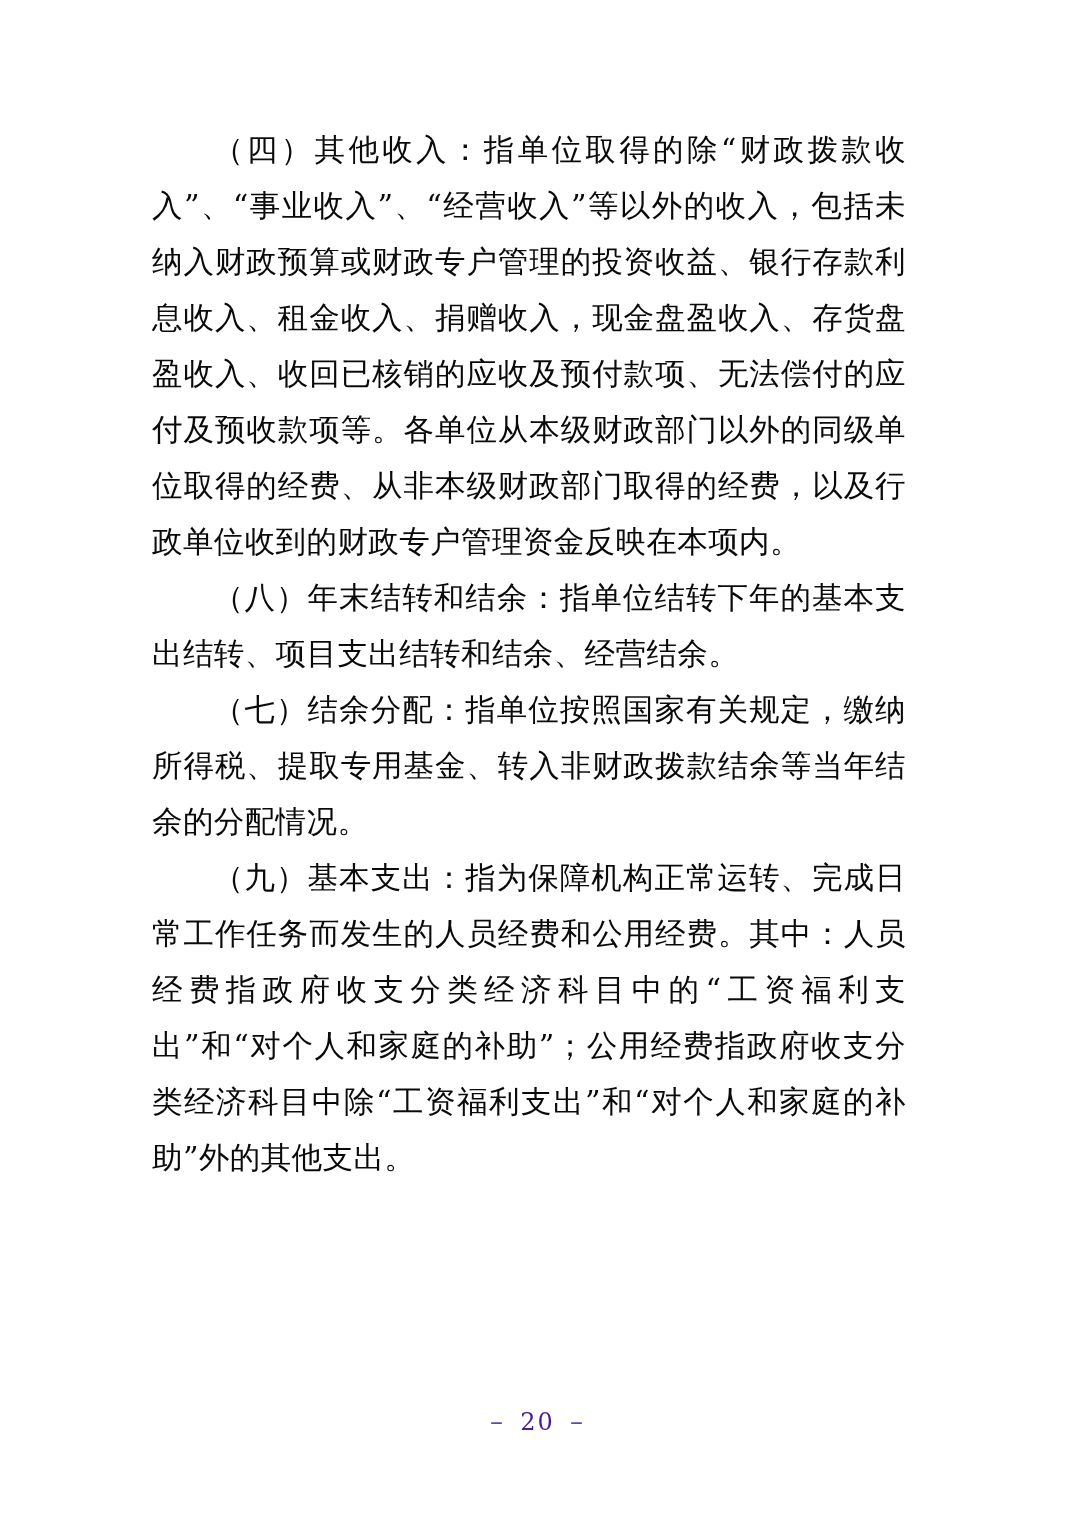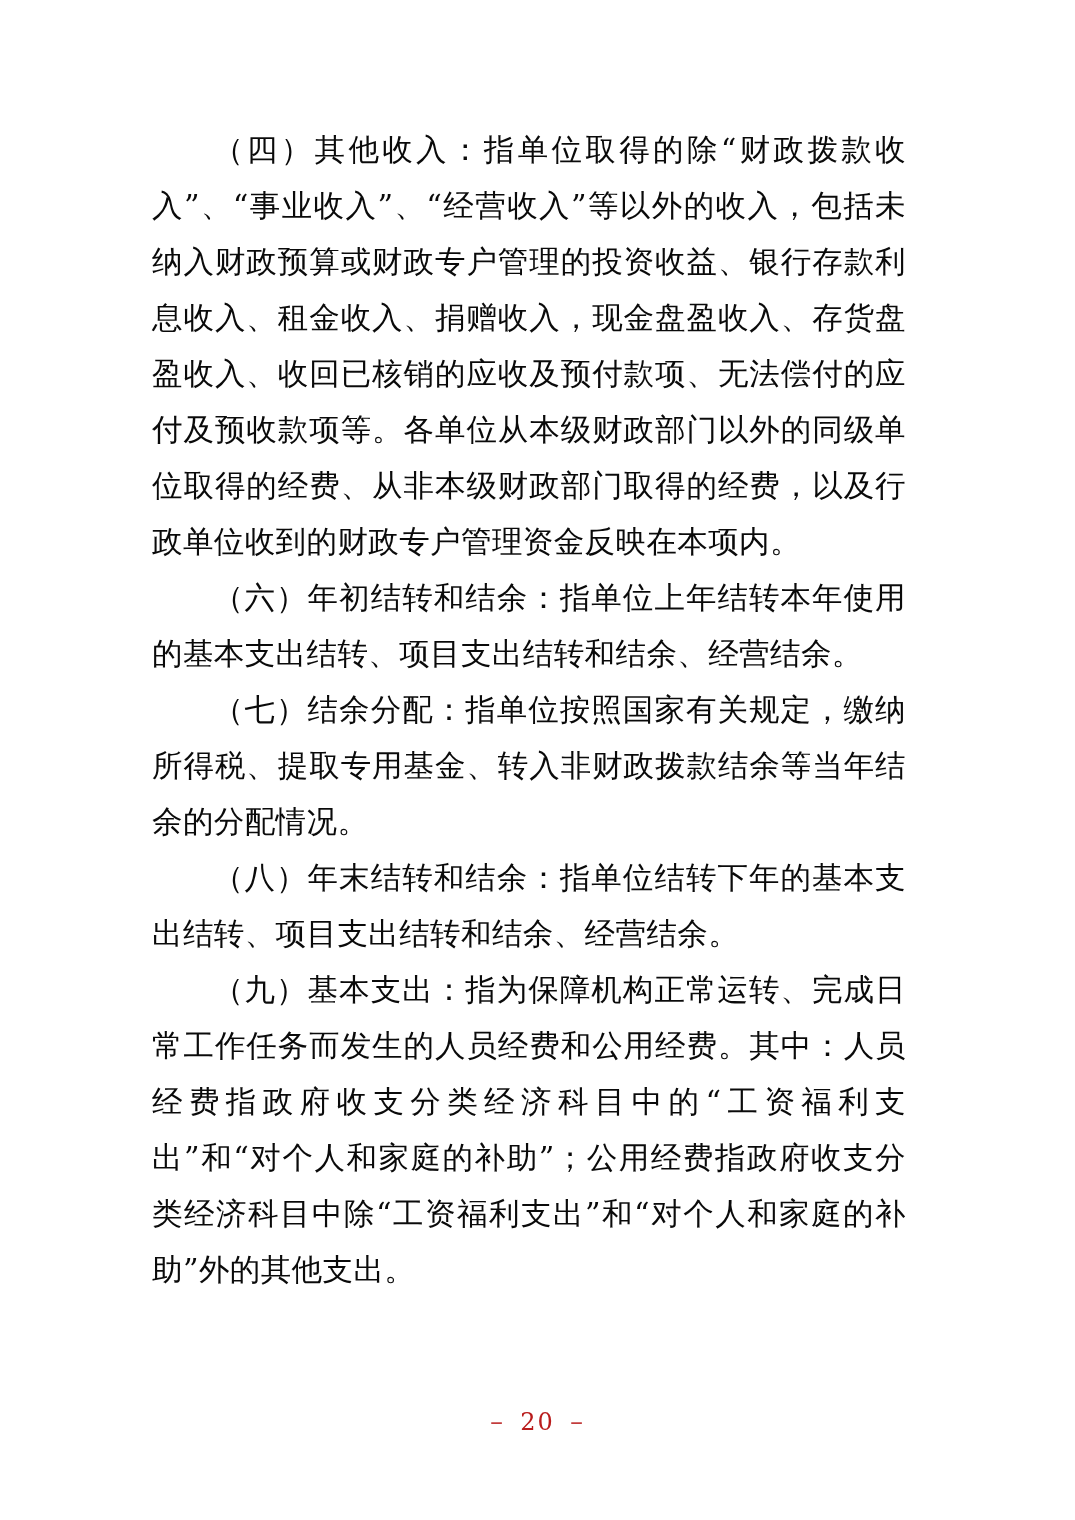--- a/index.html
+++ b/index.html
@@ -37,29 +37,28 @@
     margin-top: 0px;
   }
   .footer {
     position: absolute;
     left: 0;
     right: 0;
     top: 1406px;
     text-align: center;
     font-family: "DejaVu Serif", "Liberation Serif", serif;
     font-size: 24px;
-    color: #b91c1c;
+    color: #4c1d95;
     letter-spacing: 2px;
   }
 </style>
 </head>
 <body>
 
 <div class="page">
   <div class="content">
     <p class="para">（四）其他收入：指单位取得的除“财政拨款收入”、“事业收入”、“经营收入”等以外的收入，包括未纳入财政预算或财政专户管理的投资收益、银行存款利息收入、租金收入、捐赠收入，现金盘盈收入、存货盘盈收入、收回已核销的应收及预付款项、无法偿付的应付及预收款项等。各单位从本级财政部门以外的同级单位取得的经费、从非本级财政部门取得的经费，以及行政单位收到的财政专户管理资金反映在本项内。</p>
-    <p class="para">（六）年初结转和结余：指单位上年结转本年使用的基本支出结转、项目支出结转和结余、经营结余。</p>
+    <p class="para">（八）年末结转和结余：指单位结转下年的基本支出结转、项目支出结转和结余、经营结余。</p>
     <p class="para">（七）结余分配：指单位按照国家有关规定，缴纳所得税、提取专用基金、转入非财政拨款结余等当年结余的分配情况。</p>
-    <p class="para">（八）年末结转和结余：指单位结转下年的基本支出结转、项目支出结转和结余、经营结余。</p>
     <p class="para">（九）基本支出：指为保障机构正常运转、完成日常工作任务而发生的人员经费和公用经费。其中：人员经费指政府收支分类经济科目中的“工资福利支出”和“对个人和家庭的补助”；公用经费指政府收支分类经济科目中除“工资福利支出”和“对个人和家庭的补助”外的其他支出。</p>
   </div>
   <div class="footer">－ 20 －</div>
 </div>
 
 </body></html>

